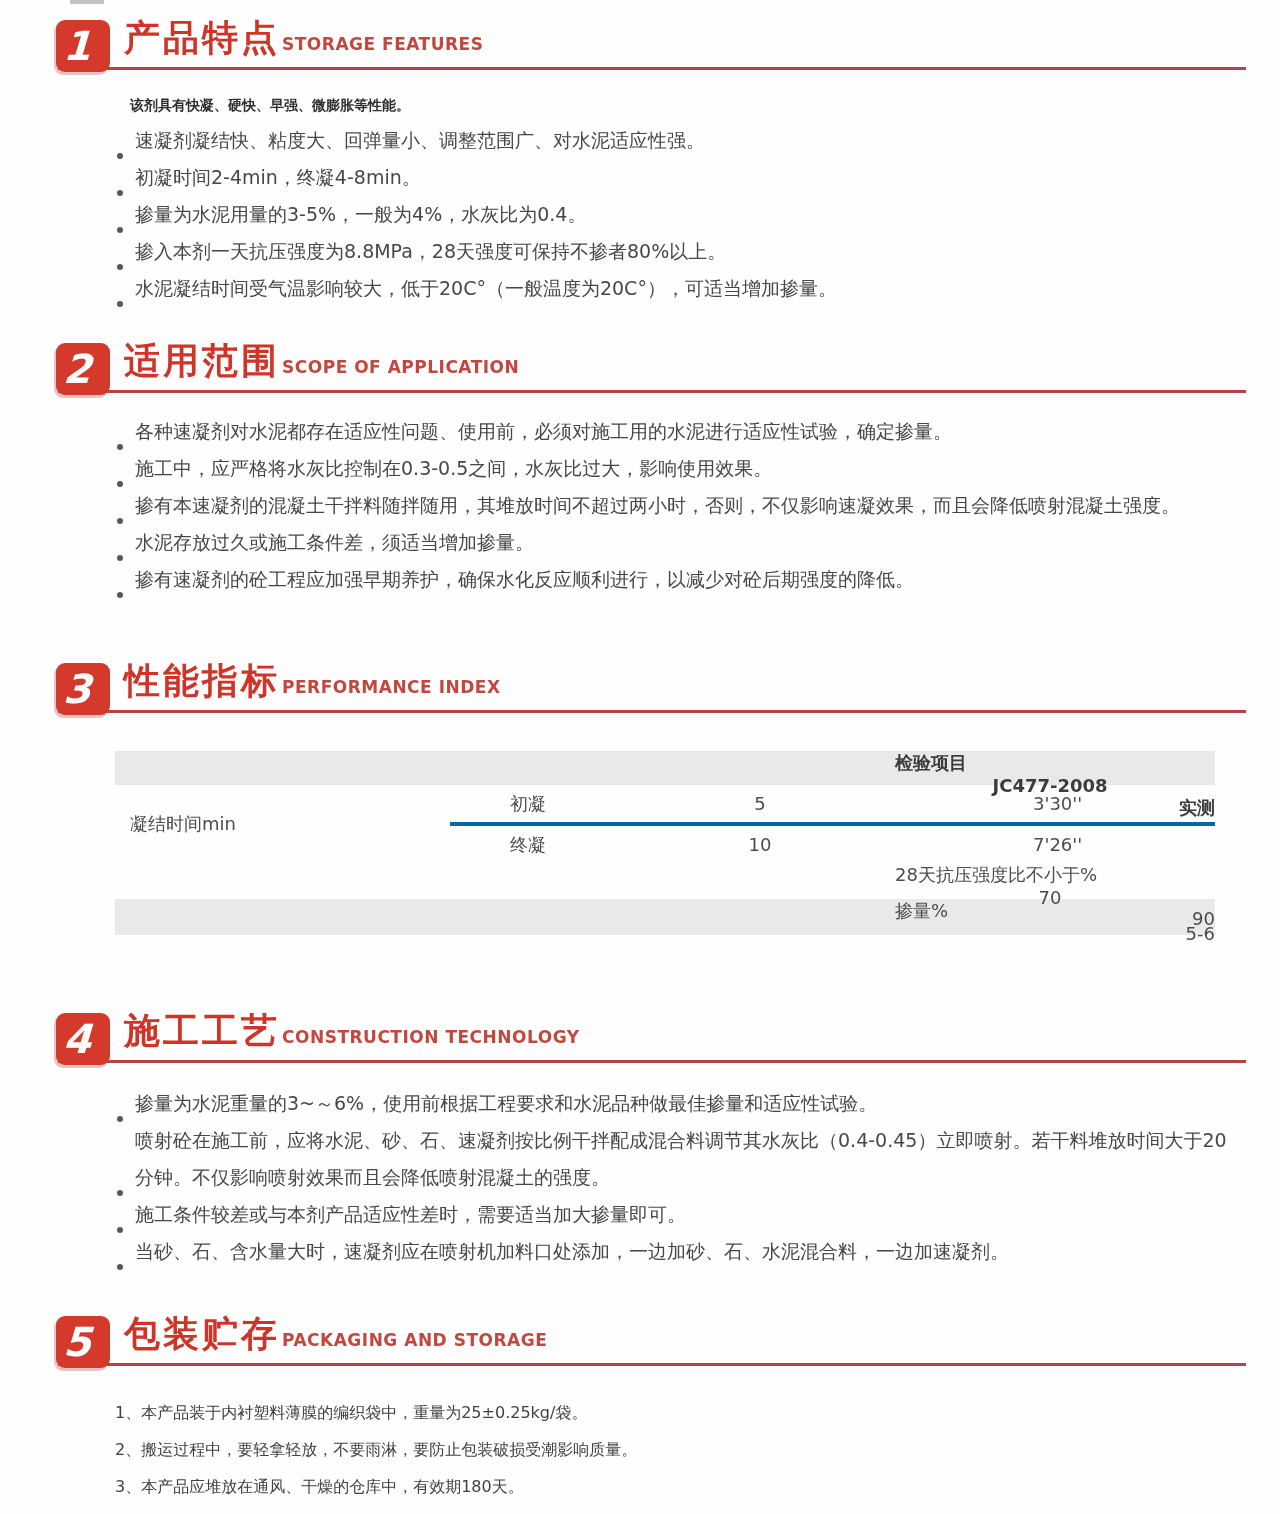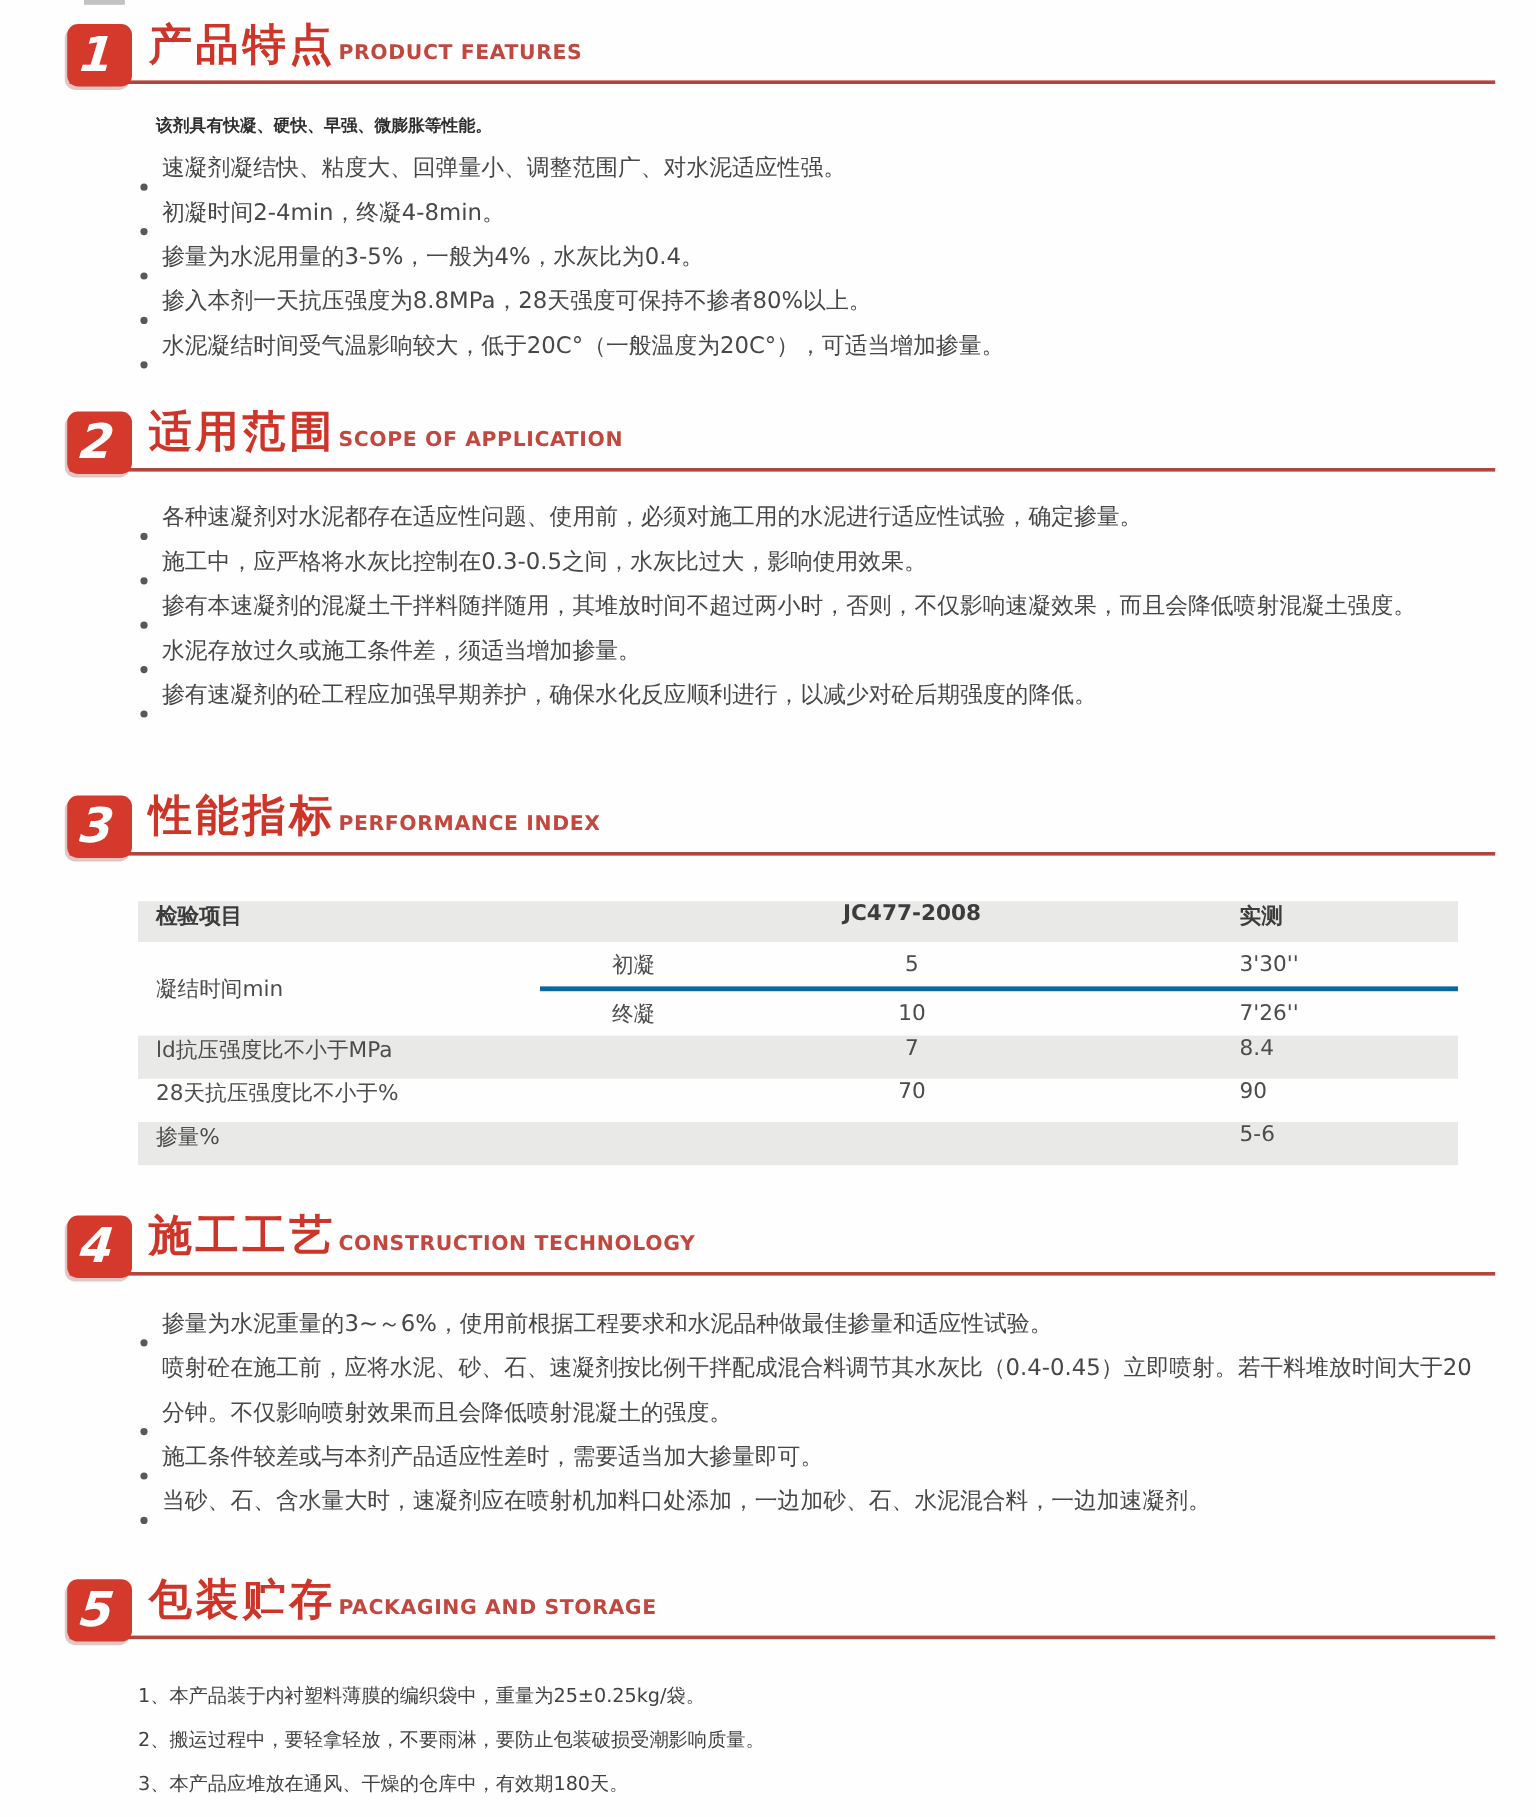--- a/index.html
+++ b/index.html
@@ -41,21 +41,21 @@
   .dot{flex:none;width:6px;height:6px;border-radius:50%;background:#585858;margin:16px 12px 0 2px;}
   .intro{
     margin:20px 45px 4px 130px;
     font-size:14px;font-weight:bold;color:#2e2e2e;line-height:26px;
   }
   .numlist{list-style:none;margin:26px 45px 0 115px;padding:0;}
   .numlist li{font-size:16px;line-height:37px;color:#414141;}
 
   
   .ptable{margin:36px 0 0 115px;width:1100px;font-size:18px;color:#4c4c4c;}
-  .t-row{display:flex;align-items:flex-start;height:36px;}
+  .t-row{display:flex;align-items:flex-end;height:36px;flex-direction:column;}
   .t-head{height:34px;background:#e9e9e8;font-weight:bold;color:#3c3c3c;}
   .shaded{background:#e9e9e8;}
   .c1{flex:none;width:335px;padding-left:15px;box-sizing:border-box;}
   .c2{flex:none;width:145px;padding-left:60px;box-sizing:border-box;}
   .c3{flex:none;width:330px;text-align:center;}
   .c4{flex:1;padding-left:108px;box-sizing:border-box;}
   .t-settime{display:flex;}
   .st-label{flex:none;width:335px;padding-left:15px;box-sizing:border-box;display:flex;align-items:center;}
   .st-rows{flex:1;display:flex;flex-direction:column;}
   .st-row{display:flex;align-items:center;height:37px;}
@@ -73,21 +73,21 @@
   <div class="artifact"></div>
 
   <section class="sec" style="top:20px">
     <header class="sec-head">
       <div class="rule"></div>
       <div class="badge">
         <span>1</span>
       </div>
       <div class="titles">
         <span class="zh">产品特点</span>
-        <span class="en">PRODUCT FEATURES</span>
+        <span class="en">STORAGE FEATURES</span>
       </div>
     </header>
     <p class="intro">该剂具有快凝、硬快、早强、微膨胀等性能。</p>
     <ul class="bullets">
       <li>
           <span class="dot"></span>
           <span>速凝剂凝结快、粘度大、回弹量小、调整范围广、对水泥适应性强。</span>
         </li>
       <li>
           <span class="dot"></span>
@@ -172,26 +172,20 @@
             <div class="c4">3'30''</div>
           </div>
           <div class="st-row">
             <div class="c2">终凝</div>
             <div class="c3">10</div>
             <div class="c4">7'26''</div>
           </div>
         </div>
       </div>
 
-      <div class="t-row shaded">
-        <div class="c1">ld抗压强度比不小于MPa</div>
-        <div class="c2"></div>
-        <div class="c3">7</div>
-        <div class="c4">8.4</div>
-      </div>
       <div class="t-row">
         <div class="c1">28天抗压强度比不小于%</div>
         <div class="c2"></div>
         <div class="c3">70</div>
         <div class="c4">90</div>
       </div>
       <div class="t-row shaded">
         <div class="c1">掺量%</div>
         <div class="c2"></div>
         <div class="c3"></div>

